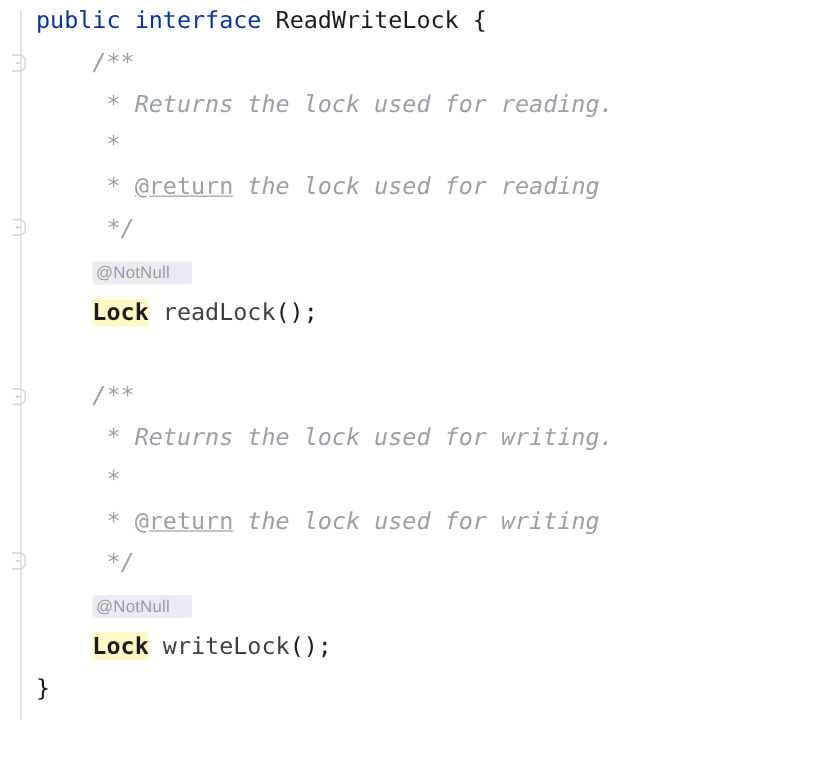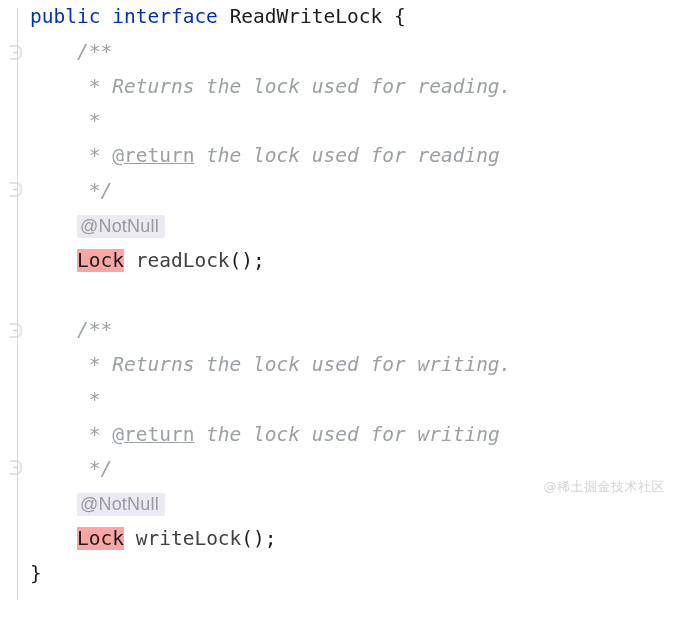--- a/index.html
+++ b/index.html
@@ -56,31 +56,31 @@
     white-space: pre;
   }
   .line {
     height: 34.8px;
     padding-left: 8px;
     white-space: pre;
   }
 
   .kw        { color: #0033b3; }
   .plain     { color: #1b1b1f; }
-  .type      { color: #1b1b1f; background: #fca5a5; }
+  .type      { color: #1b1b1f; background: #fef9c3; font-weight: bold; }
   .method    { color: #404040; }
   .comment   { color: #9aa0a6; font-style: italic; }
   .tag       { color: #9aa0a6; text-decoration: underline; }
   .inlay {
     font-family: "Liberation Sans", "DejaVu Sans", sans-serif;
     font-style: normal;
-    font-size: 18px;
+    font-size: 14px;
     color: #9a9a9e;
     background: #ebe9f2;
-    padding: 1px 6px 2px 3px;
+    padding: 1px 18px 2px 3px;
     border-radius: 2px;
     letter-spacing: 0.2px;
   }
 
   
   #watermark {
     position: absolute;
     right: 14px;
     bottom: 8px;
     font-family: "DejaVu Sans", "Liberation Sans", sans-serif;
@@ -118,15 +118,14 @@
       <div class="fold-marker" style="top: 450.4px;">
         <svg width="13" height="26" viewBox="0 0 13 26">
           <path d="M1 24 H9 L12 21 V14 L9 11 H1" fill="none" stroke="#d9d9dd" stroke-width="1.4"></path>
           <line x1="4" y1="17.5" x2="8" y2="17.5" stroke="#cfcfd4" stroke-width="1.3"></line>
         </svg>
       </div>
     </div>
 
   <div id="code"><div class="line"><span class="kw">public</span><span class="plain"> </span><span class="kw">interface</span><span class="plain"> </span><span class="plain">ReadWriteLock</span><span class="plain"> {</span></div><div class="line"><span class="plain">    </span><span class="comment">/**</span></div><div class="line"><span class="plain">    </span><span class="comment"> * Returns the lock used for reading.</span></div><div class="line"><span class="plain">    </span><span class="comment"> *</span></div><div class="line"><span class="plain">    </span><span class="comment"> * </span><span class="tag">@return</span><span class="comment"> the lock used for reading</span></div><div class="line"><span class="plain">    </span><span class="comment"> */</span></div><div class="line"><span class="plain">    </span><span class="inlay">@NotNull</span></div><div class="line"><span class="plain">    </span><span class="type">Lock</span><span class="plain"> </span><span class="method">readLock</span><span class="plain">();</span></div><div class="line">&nbsp;</div><div class="line"><span class="plain">    </span><span class="comment">/**</span></div><div class="line"><span class="plain">    </span><span class="comment"> * Returns the lock used for writing.</span></div><div class="line"><span class="plain">    </span><span class="comment"> *</span></div><div class="line"><span class="plain">    </span><span class="comment"> * </span><span class="tag">@return</span><span class="comment"> the lock used for writing</span></div><div class="line"><span class="plain">    </span><span class="comment"> */</span></div><div class="line"><span class="plain">    </span><span class="inlay">@NotNull</span></div><div class="line"><span class="plain">    </span><span class="type">Lock</span><span class="plain"> </span><span class="method">writeLock</span><span class="plain">();</span></div><div class="line"><span class="plain">}</span></div></div>
 
-  <div id="watermark">@稀土掘金技术社区</div>
 
 </div>
 
 </body></html>

